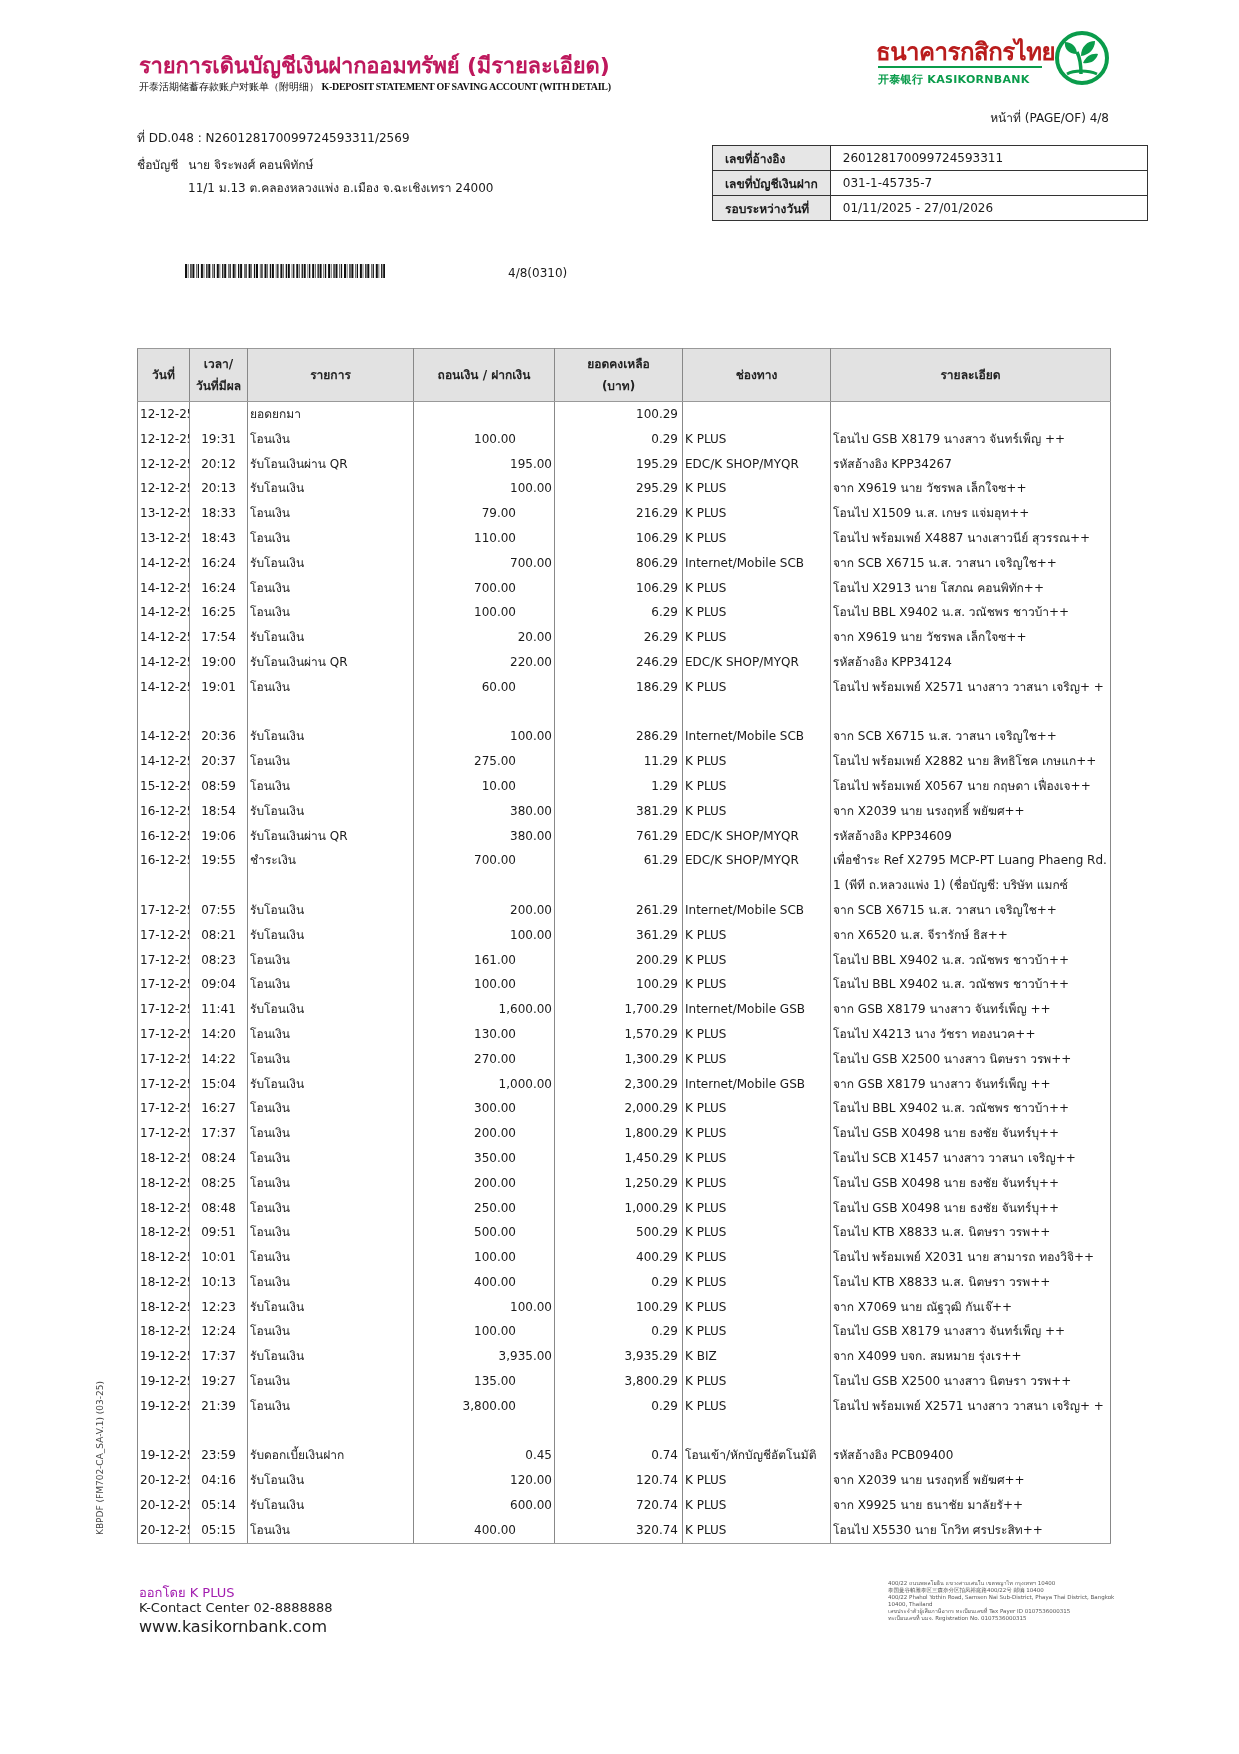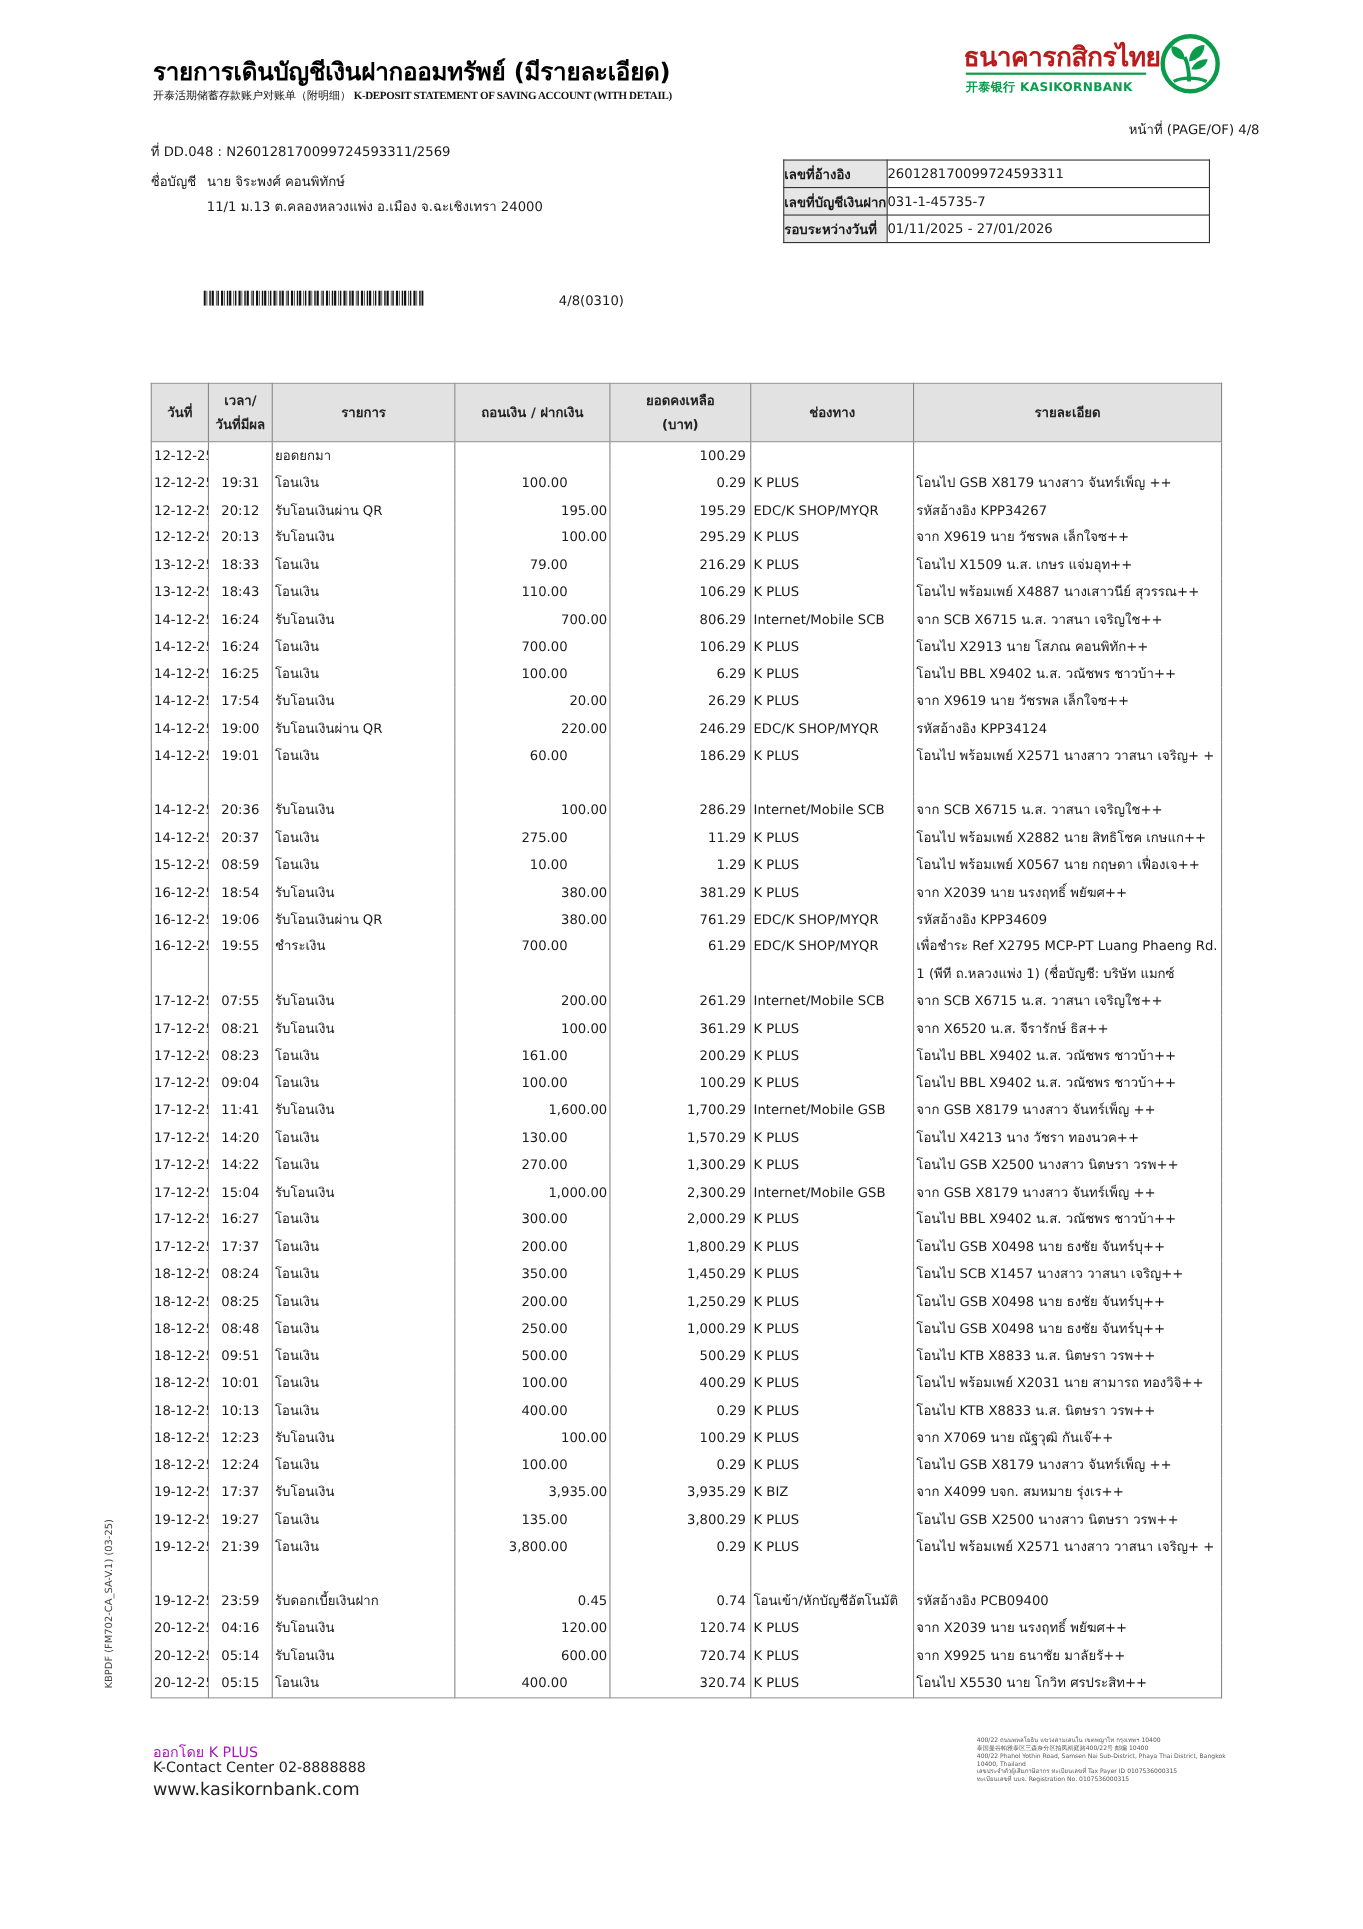--- a/index.html
+++ b/index.html
@@ -1,35 +1,35 @@
 <!DOCTYPE html>
 <html><head>
 <meta charset="utf-8">
 <style>
   html, body { margin: 0; padding: 0; background: #ffffff; }
   body { width: 1239px; height: 1754px; position: relative; overflow: hidden;
          font-family: "DejaVu Sans", "Liberation Sans", sans-serif; color: #1a1a1a; }
   .abs { position: absolute; }
-  .title-th { left: 139px; top: 48px; font-size: 22px; font-weight: bold; letter-spacing: -0.2px; color: #000000; }
+  .title-th { left: 139px; top: 48px; font-size: 22px; font-weight: bold; letter-spacing: -0.2px; color: #be185d; }
   .title-sub { left: 139px; top: 80px; font-size: 10px; color: #111; white-space: nowrap; font-family: Liberation Serif, serif; }
   .title-sub b { font-weight: bold; letter-spacing: -0.3px; }
   .logo-wrap { left: 876px; top: 30px; width: 240px; height: 60px; }
   .logo-th { position: absolute; left: 0; top: 2px; font-size: 24px; font-weight: bold; color: #b91c1c; letter-spacing: -0.5px; }
   .logo-line { position: absolute; left: 2px; top: 36px; width: 164px; height: 2px; background: #0a9c4b; }
   .logo-en { position: absolute; left: 2px; top: 42px; font-size: 11px; font-weight: bold; color: #0a9c4b; letter-spacing: 0.3px; white-space: nowrap; }
   .logo-circle { position: absolute; left: 178px; top: 0px; width: 56px; height: 56px; }
-  .page-no { left: 985px; top: 108px; font-size: 12px; width: 124px; text-align: right; white-space: nowrap; margin-left: 36px; }
+  .page-no { left: 985px; top: 108px; font-size: 12px; width: 124px; text-align: right; white-space: nowrap; }
   .doc-no { left: 137px; top: 128px; font-size: 12px; white-space: nowrap; }
   .acct-name { left: 137px; top: 155px; font-size: 12px; white-space: nowrap; }
   .acct-name .lbl { margin-right: 6px; }
   .addr { left: 188px; top: 178px; font-size: 12px; white-space: nowrap; }
   .barcode { left: 185px; top: 264px; width: 200px; height: 14px; }
   .barcode-code { left: 508px; top: 266px; font-size: 12px; }
   .info-table { left: 712px; top: 145px; border-collapse: collapse; font-size: 12px; }
-  .info-table td { border: 1.5px solid #333; height: 24px; padding: 0 0; white-space: nowrap; }
+  .info-table td { border: 1.5px solid #333; height: 24px; padding: 0 12px; white-space: nowrap; }
   .info-table td.k { background: #e6e6e6; font-weight: bold; width: 90px; }
   .info-table td.v { width: 292px; }
   .stmt { left: 137px; top: 348px; width: 973px; border-collapse: collapse; font-size: 12px; table-layout: fixed; }
   .stmt th { background: #e2e2e2; font-weight: bold; font-size: 12px; height: 50px; border-left: 1px solid #888; border-right: 1px solid #888; border-top: 1px solid #999; border-bottom: 1px solid #999; color: #222; line-height: 22px; }
   .stmt td { height: 24.8px; padding: 0 2px; border-left: 1px solid #888; border-right: 1px solid #888; white-space: nowrap; overflow: hidden; vertical-align: top; line-height: 24px; }
   .stmt tr:last-child td { border-bottom: 1px solid #999; }
   .stmt td.date { text-align: center; }
   .stmt td.time { text-align: center; }
   .stmt td.amt { position: relative; }
   .stmt td.amt .w { position: absolute; right: 38px; top: 0; }

